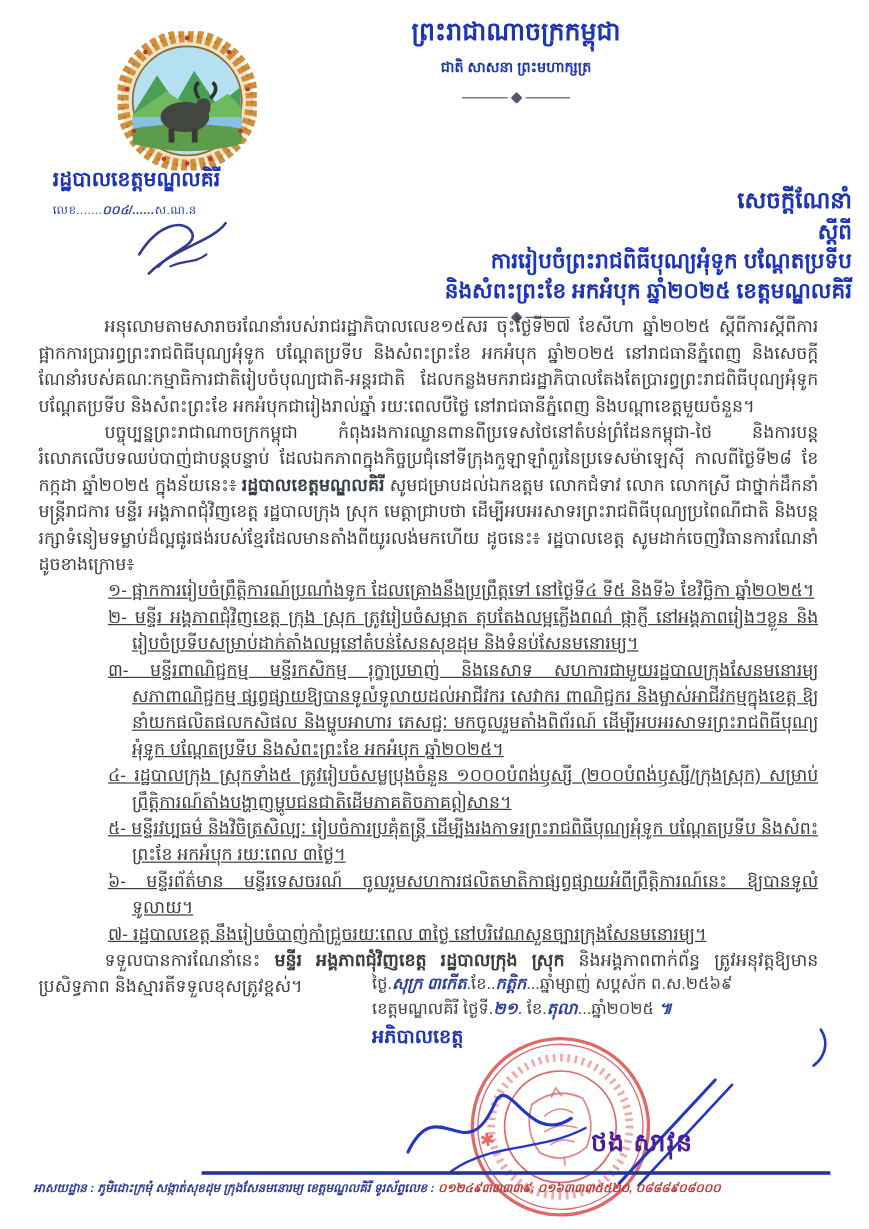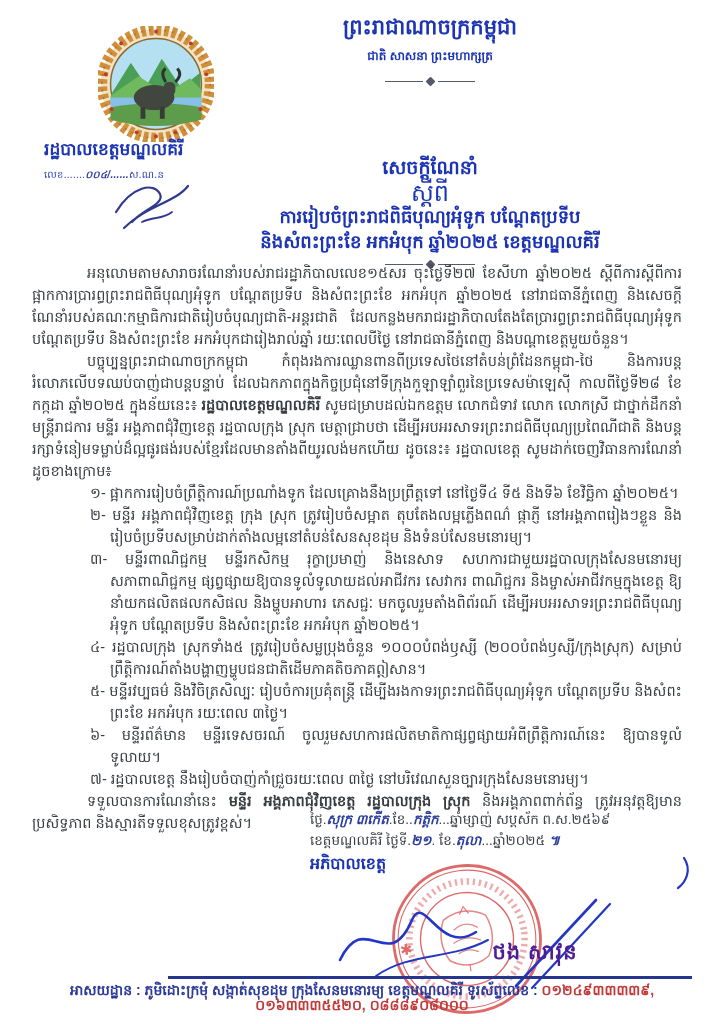--- a/index.html
+++ b/index.html
@@ -17,48 +17,48 @@
   .divider .line{flex:1;height:1px;background:#55596b;}
   .divider .diamond{width:7px;height:7px;background:#55596b;transform:rotate(45deg);margin:0 4px;border-radius:1px;}
   
   .seal{position:absolute;left:98px;top:26px;width:116px;height:116px;}
   
   .office-block{position:absolute;left:44px;top:138px;width:270px;}
   .office-name{font-size:17px;font-weight:bold;color:#1d35b5;line-height:24px;}
   .ref-line{font-size:10px;color:#2a41bb;margin-top:6px;letter-spacing:.3px;}
   .ref-flourish{position:absolute;left:58px;top:38px;width:120px;height:62px;}
   
-  .title-block{position:absolute;left:150px;top:155px;width:560px;text-align:center;color:#1d35b5;}
+  .title-block{position:absolute;left:150px;top:155px;width:560px;text-align:right;color:#1d35b5;}
   .doc-type{font-size:19px;font-weight:bold;line-height:26px;}
-  .regarding{font-size:24px;font-weight:normal;line-height:24px;}
+  .regarding{font-size:18px;font-weight:bold;line-height:24px;}
   .subject{font-size:18px;font-weight:bold;line-height:25px;}
   .title-block .divider{margin-top:6px;}
   
   .body-block{position:absolute;left:32px;top:262px;width:650px;height:592px;overflow:hidden;
     font-size:14.5px;line-height:22px;text-align:justify;}
   .body-block p{margin:0;}
   .indent{text-indent:55px;}
   .seg-bold{font-weight:bold;}
   .seg-hw{color:#2c3f9e;font-weight:bold;font-style:italic;}
   .seg-red{color:#c13a3a;}
   .directives{margin:0;}
-  .directive-item{padding-left:78px;text-indent:-20px;}
+  .directive-item{padding-left:78px;text-indent:-20px;text-decoration:underline;}
   .dnum{display:inline;}
   
   .sign-block{position:absolute;left:310px;top:809px;width:400px;text-align:left;}
   .date-line{font-size:13.5px;line-height:21px;color:#3c4147;white-space:nowrap;}
   .signer-title{font-size:16px;font-weight:bold;color:#1d35b5;margin-top:2px;font-family:Liberation Serif, serif;}
   .signer-name{position:absolute;left:420px;top:938px;width:230px;text-align:center;
     font-size:21px;font-weight:bold;color:#4c1d95;letter-spacing:1px;}
   .stamp{position:absolute;left:388px;top:860px;width:158px;height:158px;opacity:.85;transform:rotate(-7deg);}
   .signature-svg{position:absolute;left:280px;top:848px;width:440px;height:160px;pointer-events:none;}
   
   .footer-rule{position:absolute;left:168px;top:976px;width:524px;height:3px;background:#26368f;}
-  .footer-text{position:absolute;left:28px;right:28px;top:983px;text-align:center;
-    font-size:14px;font-weight:bold;color:#2b3a9a;line-height:15px;}
+  .footer-text{position:absolute;left:28px;right:28px;top:983px;text-align:left;
+    font-size:10px;font-weight:bold;color:#2b3a9a;line-height:15px;font-style:italic;}
 </style>
 </head>
 <body>
 
 <div class="page">
 
   <div class="seal">
     <svg viewBox="0 0 120 120" width="116" height="116">
       <circle cx="60" cy="60" r="57" fill="#f3e3c4"></circle>
       <circle cx="60" cy="60" r="56" fill="none" stroke="#cf8f3b" stroke-width="11" stroke-dasharray="5 3"></circle>

